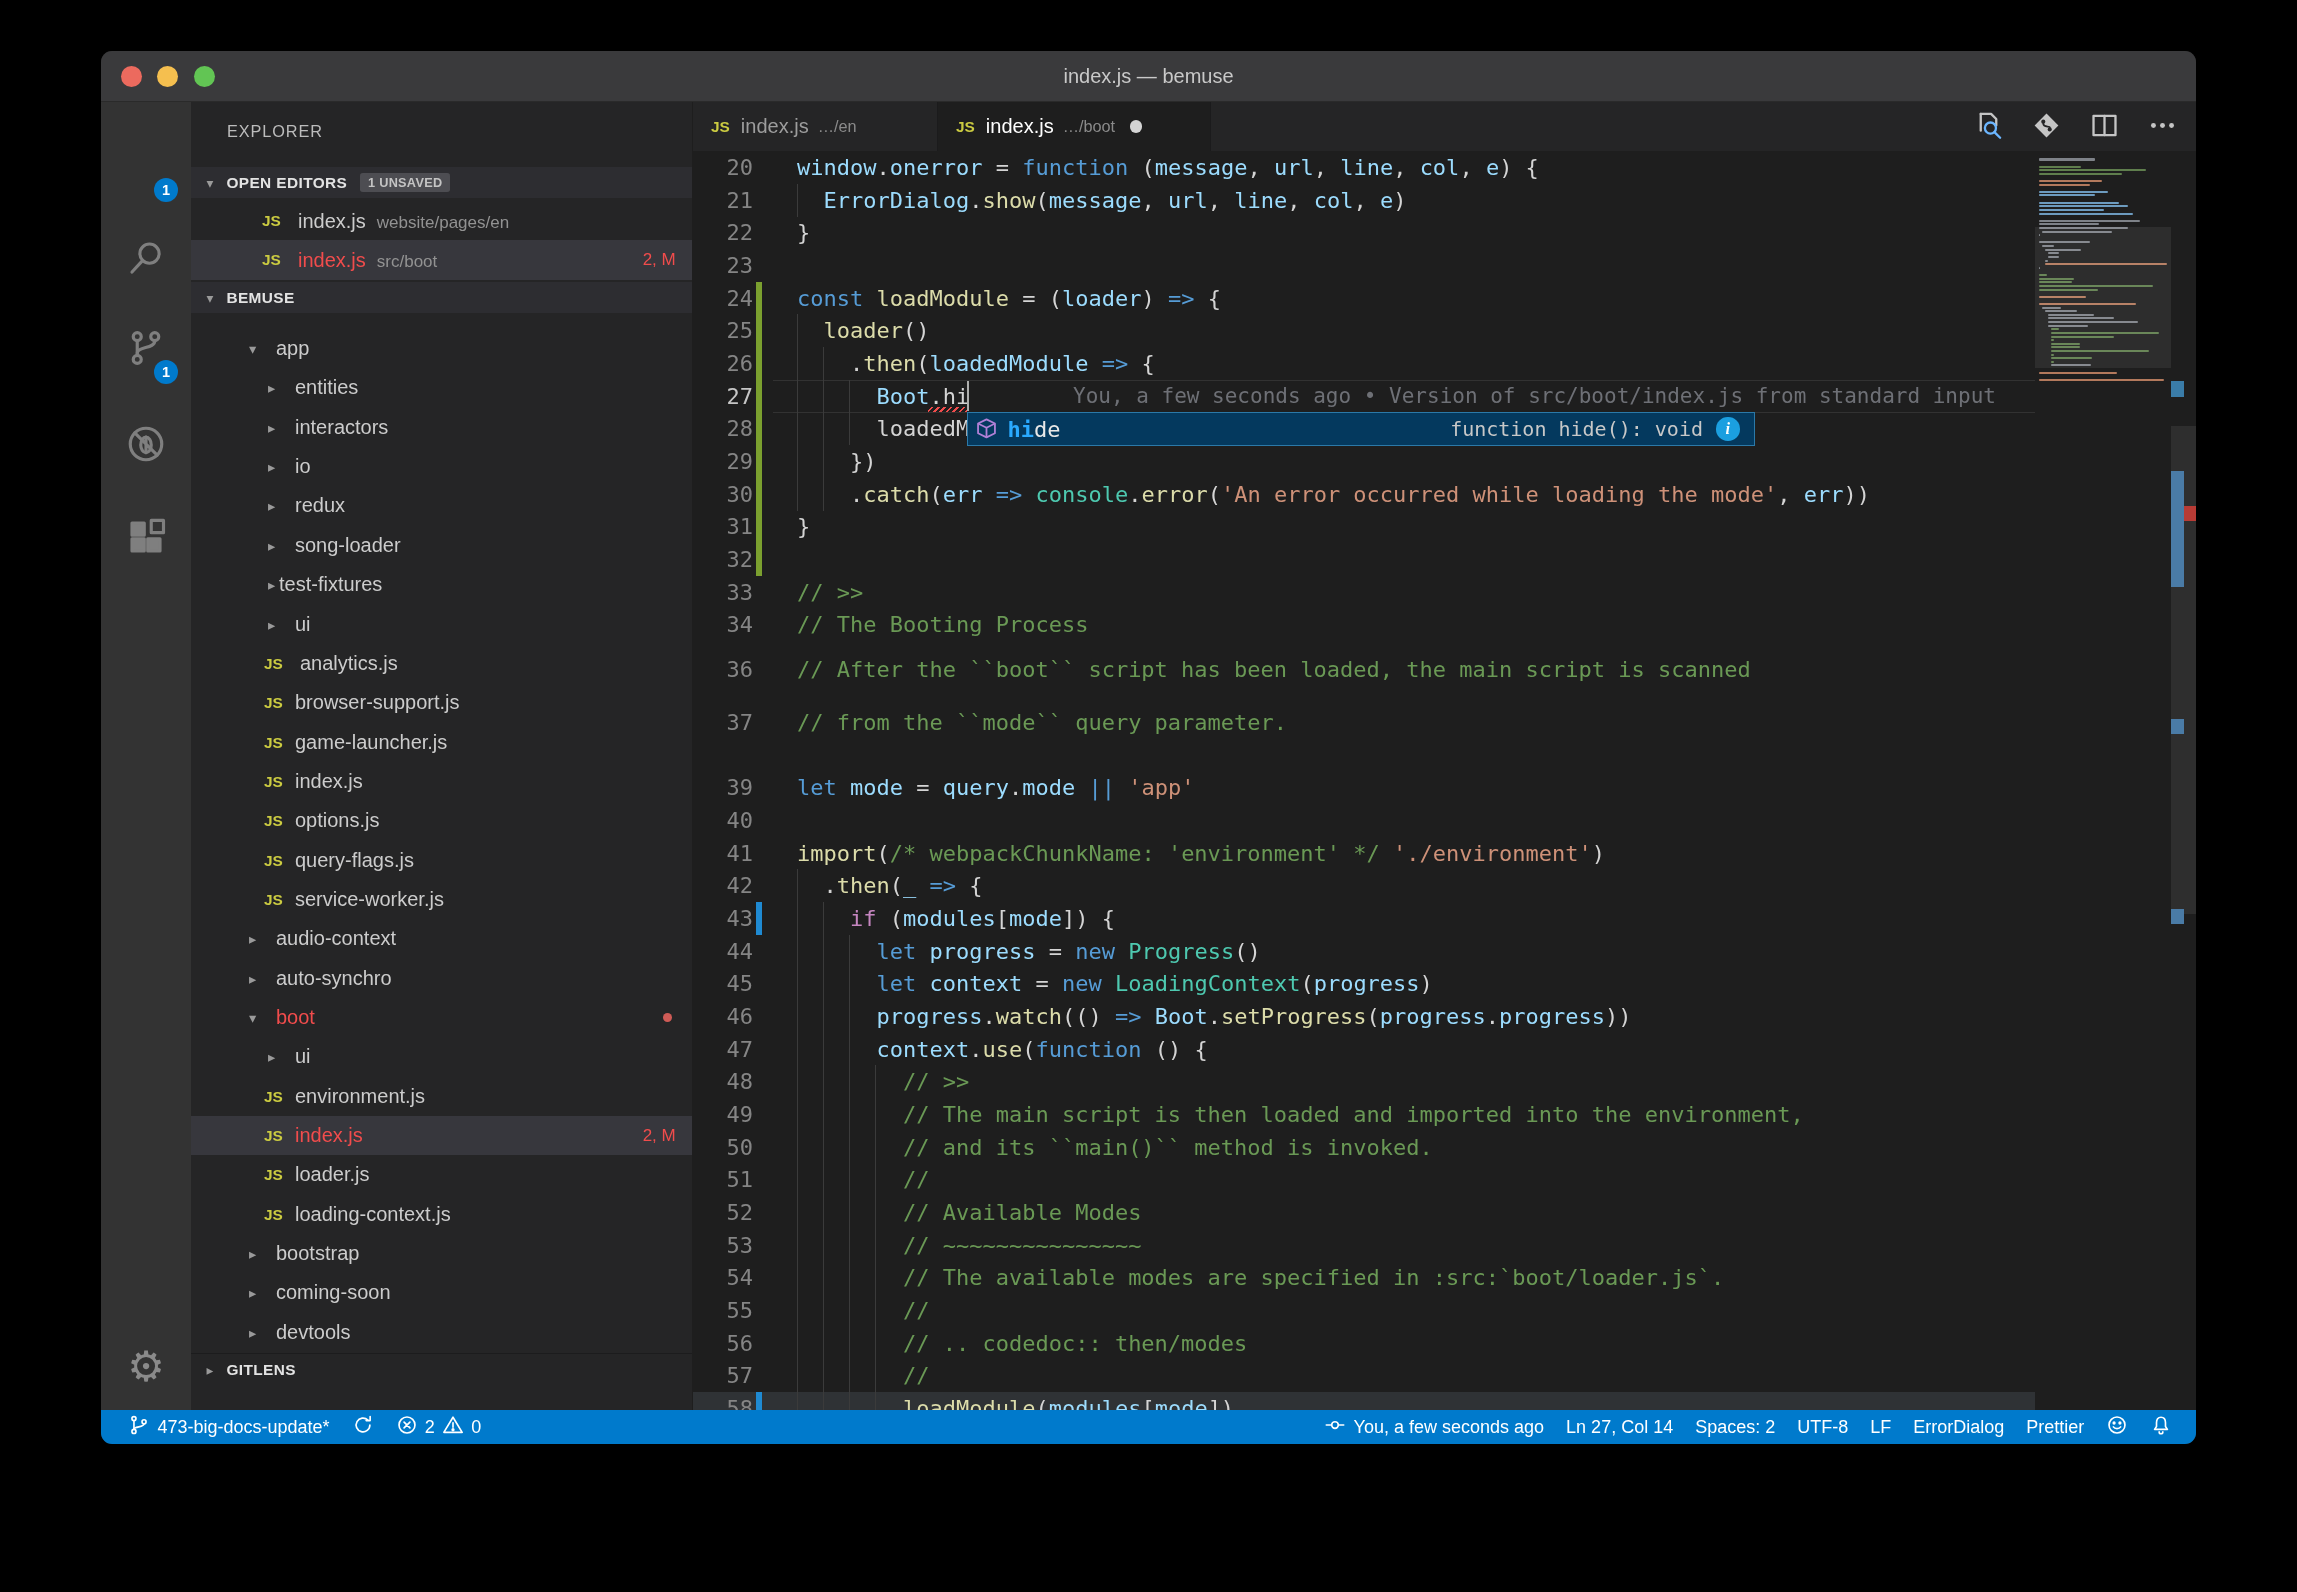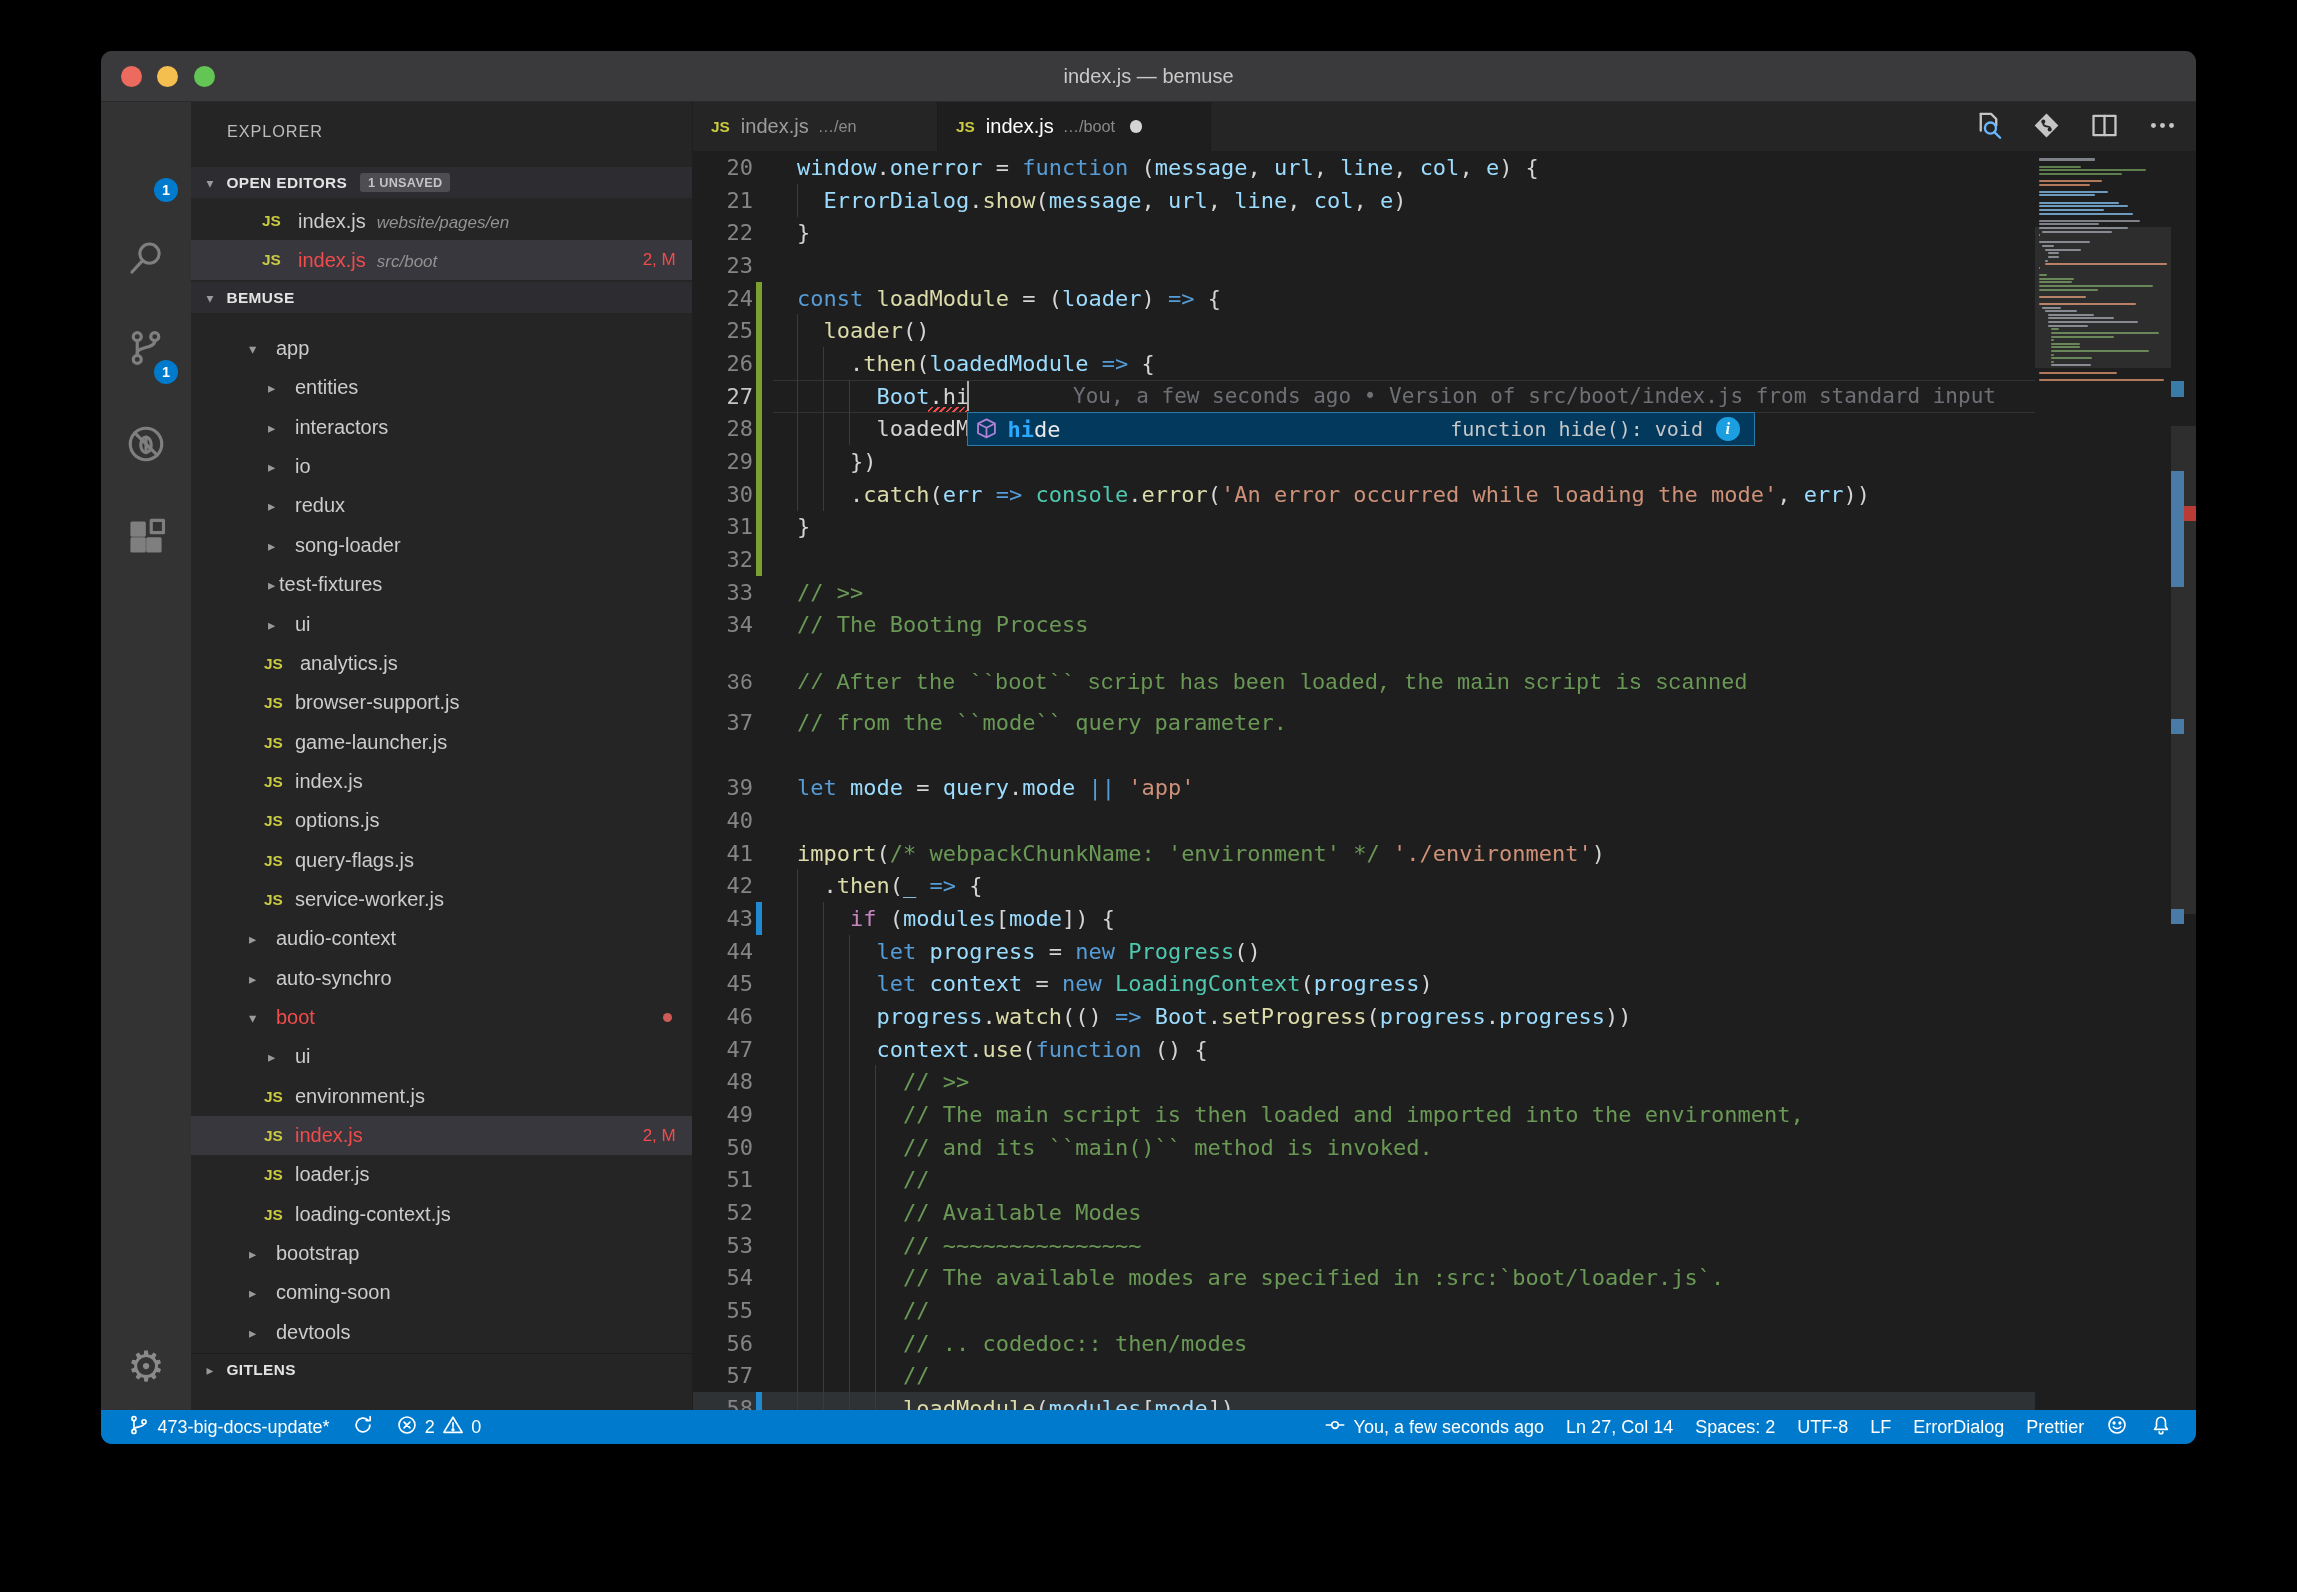--- a/index.html
+++ b/index.html
@@ -25,21 +25,21 @@
   .sidebar{position:absolute;left:90px;top:51px;width:501px;height:1308px;background:#252526;overflow:hidden;color:#cccccc;}
   .sb-title{position:absolute;left:36px;top:20px;font-size:16.3px;letter-spacing:0.9px;color:#bcbcbc;}
   .sb-header{position:absolute;left:0;width:100%;height:31px;background:#2d2d31;display:flex;align-items:center;font-weight:700;font-size:15.4px;color:#e3e3e3;letter-spacing:0.4px;}
   .sb-header .tw{width:20px;margin-left:15.4px;color:#9a9a9a;font-size:13.6px;font-family:"DejaVu Sans",sans-serif;}
   .oe-badge{margin-left:12.7px;background:#4d4d52;color:#c4c4c4;font-size:12.7px;font-weight:700;padding:2.7px 8.1px;border-radius:2.7px;letter-spacing:0.3px;}
   .row{position:absolute;left:0;width:100%;height:40px;display:flex;align-items:center;font-size:20px;}
   .row.selected{background:#37373d;}
   .row .abs{position:absolute;}
   .js-badge{color:#cbcb41;font-weight:700;font-size:15.4px;font-family:"Liberation Sans",sans-serif;}
   .tw-glyph{color:#9a9a9a;font-size:14.5px;font-family:"DejaVu Sans",sans-serif;}
-  .desc{color:#929292;font-size:17px;margin-left:11px;font-style:italic;}
+  .desc{color:#929292;font-size:17px;margin-left:11px;}
   .err-text{color:#f14c4c !important;}
   .row-badge{position:absolute;right:16.3px;font-size:17px;color:#f14c4c;}
   .dirty-dot{width:8.1px;height:8.1px;border-radius:50%;background:#c5c5c5;}
   .boot-dot{position:absolute;right:20px;width:9px;height:9px;border-radius:50%;background:#cf5b56;}
   
   .editor{position:absolute;left:592px;top:51px;width:1503px;height:1308px;background:#1e1e1e;}
   .tabbar{position:absolute;top:0;left:0;width:100%;height:49px;background:#252526;}
   .tab{position:absolute;top:0;height:49px;display:flex;align-items:center;box-sizing:border-box;border-right:0.9px solid #1b1b1c;padding-left:18px;}
   .tab .t-name{font-size:20px;color:#9d9d9d;margin-left:11px;}
   .tab .t-desc{font-size:16.3px;color:#8a8a8a;margin-left:9px;}
@@ -325,21 +325,21 @@
         <div class="cline" style="top: 163px;"><div class="lnum">25</div><div class="chg" style="background: rgb(123, 160, 47);"></div><div class="guide" style="left: 104px;"></div><div class="ltext"><span class="tk-pun">  </span><span class="tk-fn">loader</span><span class="tk-pun">()</span></div></div>
         <div class="cline" style="top: 196px;"><div class="lnum">26</div><div class="chg" style="background: rgb(123, 160, 47);"></div><div class="guide" style="left: 104px;"></div><div class="guide" style="left: 130px;"></div><div class="ltext"><span class="tk-pun">    .</span><span class="tk-fn">then</span><span class="tk-pun">(</span><span class="tk-var">loadedModule</span><span class="tk-pun"> </span><span class="tk-kw">=&gt;</span><span class="tk-pun"> {</span></div></div>
         <div class="cline" style="top: 229px;"><div class="lnum cur">27</div><div class="chg" style="background: rgb(123, 160, 47);"></div><div class="guide" style="left: 104px;"></div><div class="guide" style="left: 130px;"></div><div class="guide" style="left: 156px;"></div><div class="ltext"><span class="tk-pun">      </span><span class="tk-var">Boot</span><span class="tk-pun">.</span><span class="tk-err">hi</span></div><div class="blame">You, a few seconds ago • Version of src/boot/index.js from standard input</div></div>
         <div class="cline" style="top: 261px;"><div class="lnum">28</div><div class="chg" style="background: rgb(123, 160, 47);"></div><div class="guide" style="left: 104px;"></div><div class="guide" style="left: 130px;"></div><div class="guide" style="left: 156px;"></div><div class="ltext"><span class="tk-pun">      </span><span class="tk-def">loadedM</span></div></div>
         <div class="cline" style="top: 294px;"><div class="lnum">29</div><div class="chg" style="background: rgb(123, 160, 47);"></div><div class="guide" style="left: 104px;"></div><div class="guide" style="left: 130px;"></div><div class="ltext"><span class="tk-pun">    })</span></div></div>
         <div class="cline" style="top: 327px;"><div class="lnum">30</div><div class="chg" style="background: rgb(123, 160, 47);"></div><div class="guide" style="left: 104px;"></div><div class="guide" style="left: 130px;"></div><div class="ltext"><span class="tk-pun">    .</span><span class="tk-fn">catch</span><span class="tk-pun">(</span><span class="tk-var">err</span><span class="tk-pun"> </span><span class="tk-kw">=&gt;</span><span class="tk-pun"> </span><span class="tk-cls">console</span><span class="tk-pun">.</span><span class="tk-fn">error</span><span class="tk-pun">(</span><span class="tk-str">'An error occurred while loading the mode'</span><span class="tk-pun">, </span><span class="tk-var">err</span><span class="tk-pun">))</span></div></div>
         <div class="cline" style="top: 359px;"><div class="lnum">31</div><div class="chg" style="background: rgb(123, 160, 47);"></div><div class="ltext"><span class="tk-pun">}</span></div></div>
         <div class="cline" style="top: 392px;"><div class="lnum">32</div><div class="chg" style="background: rgb(123, 160, 47);"></div><div class="ltext"></div></div>
         <div class="cline" style="top: 425px;"><div class="lnum">33</div><div class="ltext"><span class="tk-com">// &gt;&gt;</span></div></div>
         <div class="cline" style="top: 457px;"><div class="lnum">34</div><div class="ltext"><span class="tk-com">// The Booting Process</span></div></div>
-        <div class="cline" style="top: 516px; font-family: Liberation Mono, monospace;"><div class="lnum">36</div><div class="ltext"><span class="tk-com">// After the ``boot`` script has been loaded, the main script is scanned</span></div></div>
+        <div class="cline" style="top: 502px;"><div class="lnum">36</div><div class="ltext"><span class="tk-com">// After the ``boot`` script has been loaded, the main script is scanned</span></div></div>
         <div class="cline" style="top: 555px;"><div class="lnum">37</div><div class="ltext"><span class="tk-com">// from the ``mode`` query parameter.</span></div></div>
         <div class="cline" style="top: 620px;"><div class="lnum">39</div><div class="ltext"><span class="tk-kw">let</span><span class="tk-pun"> </span><span class="tk-var">mode</span><span class="tk-pun"> = </span><span class="tk-var">query</span><span class="tk-pun">.</span><span class="tk-var">mode</span><span class="tk-pun"> </span><span class="tk-kw">||</span><span class="tk-pun"> </span><span class="tk-str">'app'</span></div></div>
         <div class="cline" style="top: 653px;"><div class="lnum">40</div><div class="ltext"></div></div>
         <div class="cline" style="top: 686px;"><div class="lnum">41</div><div class="ltext"><span class="tk-fn">import</span><span class="tk-pun">(</span><span class="tk-com">/* webpackChunkName: 'environment' */</span><span class="tk-pun"> </span><span class="tk-str">'./environment'</span><span class="tk-pun">)</span></div></div>
         <div class="cline" style="top: 718px;"><div class="lnum">42</div><div class="guide" style="left: 104px;"></div><div class="ltext"><span class="tk-pun">  .</span><span class="tk-fn">then</span><span class="tk-pun">(</span><span class="tk-var">_</span><span class="tk-pun"> </span><span class="tk-kw">=&gt;</span><span class="tk-pun"> {</span></div></div>
         <div class="cline" style="top: 751px;"><div class="lnum">43</div><div class="chg" style="background: rgb(31, 138, 210);"></div><div class="guide" style="left: 104px;"></div><div class="guide" style="left: 130px;"></div><div class="ltext"><span class="tk-pun">    </span><span class="tk-ctrl">if</span><span class="tk-pun"> (</span><span class="tk-var">modules</span><span class="tk-pun">[</span><span class="tk-var">mode</span><span class="tk-pun">]) {</span></div></div>
         <div class="cline" style="top: 784px;"><div class="lnum">44</div><div class="guide" style="left: 104px;"></div><div class="guide" style="left: 130px;"></div><div class="guide" style="left: 156px;"></div><div class="ltext"><span class="tk-pun">      </span><span class="tk-kw">let</span><span class="tk-pun"> </span><span class="tk-var">progress</span><span class="tk-pun"> = </span><span class="tk-kw">new</span><span class="tk-pun"> </span><span class="tk-cls">Progress</span><span class="tk-pun">()</span></div></div>
         <div class="cline" style="top: 816px;"><div class="lnum">45</div><div class="guide" style="left: 104px;"></div><div class="guide" style="left: 130px;"></div><div class="guide" style="left: 156px;"></div><div class="ltext"><span class="tk-pun">      </span><span class="tk-kw">let</span><span class="tk-pun"> </span><span class="tk-var">context</span><span class="tk-pun"> = </span><span class="tk-kw">new</span><span class="tk-pun"> </span><span class="tk-cls">LoadingContext</span><span class="tk-pun">(</span><span class="tk-var">progress</span><span class="tk-pun">)</span></div></div>
         <div class="cline" style="top: 849px;"><div class="lnum">46</div><div class="guide" style="left: 104px;"></div><div class="guide" style="left: 130px;"></div><div class="guide" style="left: 156px;"></div><div class="ltext"><span class="tk-pun">      </span><span class="tk-var">progress</span><span class="tk-pun">.</span><span class="tk-fn">watch</span><span class="tk-pun">(() </span><span class="tk-kw">=&gt;</span><span class="tk-pun"> </span><span class="tk-var">Boot</span><span class="tk-pun">.</span><span class="tk-fn">setProgress</span><span class="tk-pun">(</span><span class="tk-var">progress</span><span class="tk-pun">.</span><span class="tk-var">progress</span><span class="tk-pun">))</span></div></div>
         <div class="cline" style="top: 882px;"><div class="lnum">47</div><div class="guide" style="left: 104px;"></div><div class="guide" style="left: 130px;"></div><div class="guide" style="left: 156px;"></div><div class="ltext"><span class="tk-pun">      </span><span class="tk-var">context</span><span class="tk-pun">.</span><span class="tk-fn">use</span><span class="tk-pun">(</span><span class="tk-kw">function</span><span class="tk-pun"> () {</span></div></div>

